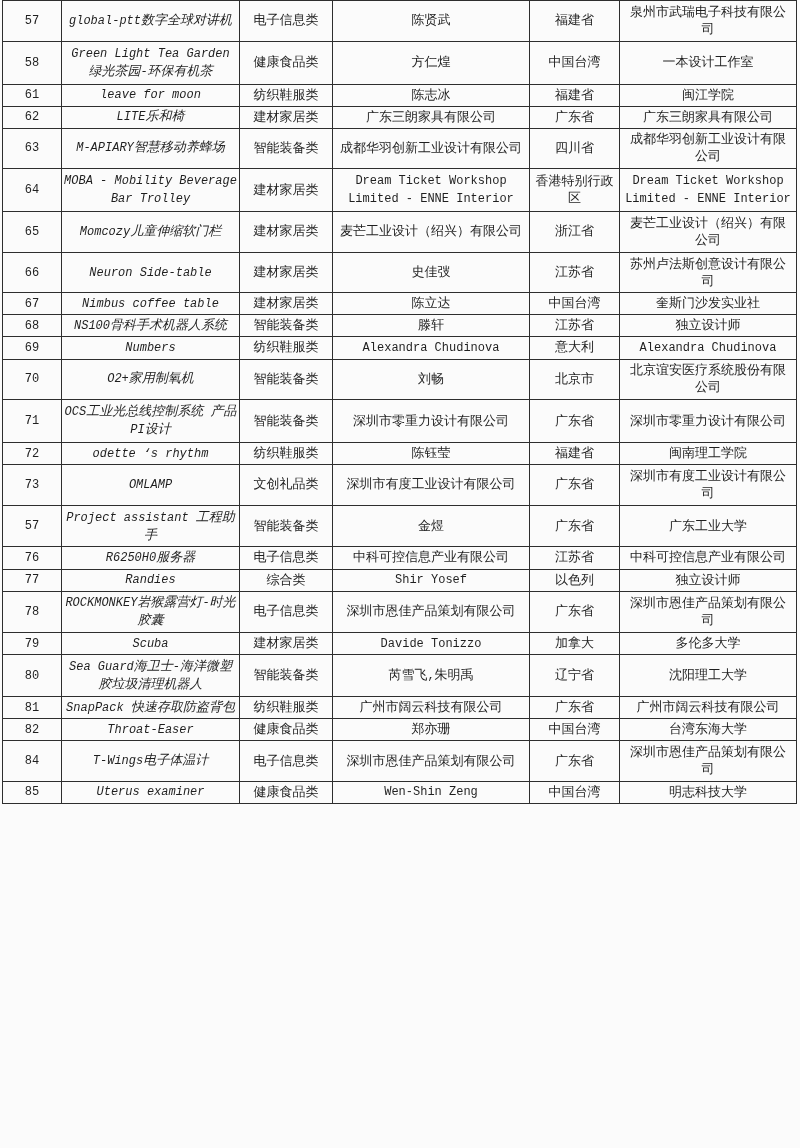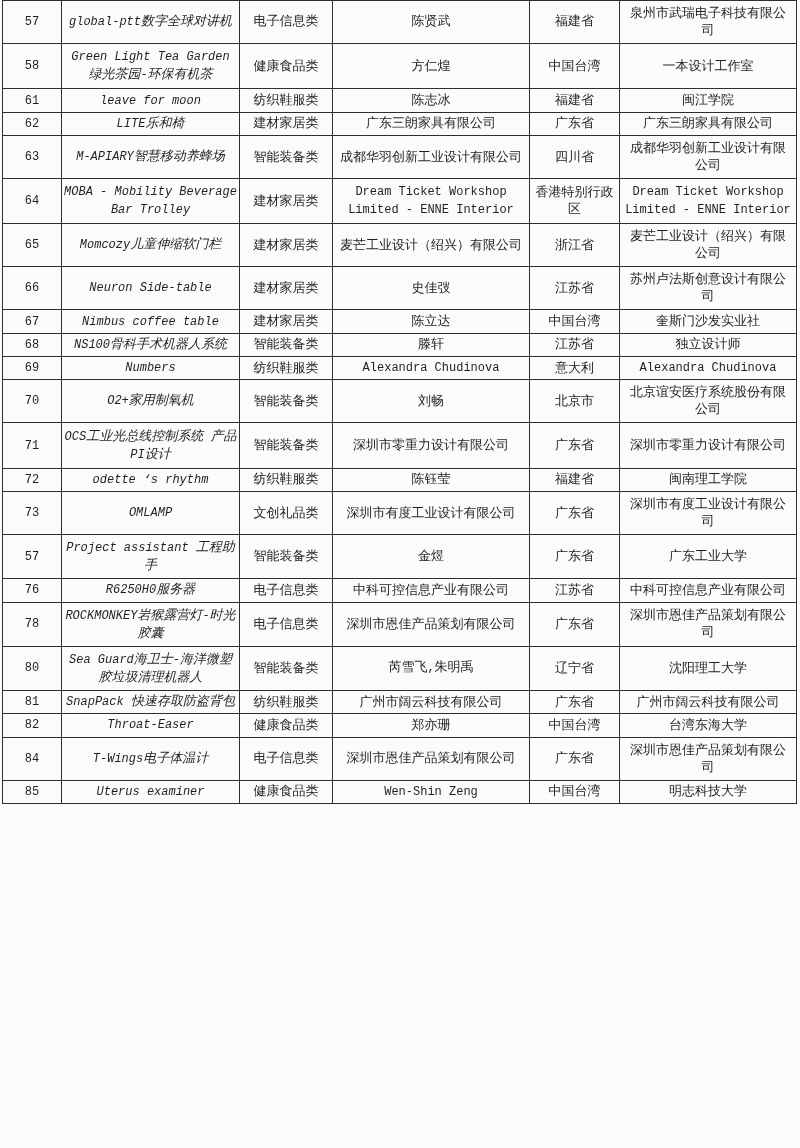--- a/index.html
+++ b/index.html
@@ -186,26 +186,42 @@
         </tr>
         <tr>
           <td class="c-num"><span class="lat">76</span></td>
           <td class="c-name"><span class="lat">R6250H0</span>服务器</td>
           <td class="c-category">电子信息类</td>
           <td class="c-designer">中科可控信息产业有限公司</td>
           <td class="c-region">江苏省</td>
           <td class="c-org">中科可控信息产业有限公司</td>
         </tr>
         <tr>
+          <td class="c-num"><span class="lat">77</span></td>
+          <td class="c-name"><span class="lat">Randies</span></td>
+          <td class="c-category">综合类</td>
+          <td class="c-designer"><span class="lat">Shir Yosef</span></td>
+          <td class="c-region">以色列</td>
+          <td class="c-org">独立设计师</td>
+        </tr>
+        <tr>
           <td class="c-num"><span class="lat">78</span></td>
           <td class="c-name"><span class="lat">ROCKMONKEY</span>岩猴露营灯<span class="lat">-</span>时光胶囊</td>
           <td class="c-category">电子信息类</td>
           <td class="c-designer">深圳市恩佳产品策划有限公司</td>
           <td class="c-region">广东省</td>
           <td class="c-org">深圳市恩佳产品策划有限公司</td>
+        </tr>
+        <tr>
+          <td class="c-num"><span class="lat">79</span></td>
+          <td class="c-name"><span class="lat">Scuba</span></td>
+          <td class="c-category">建材家居类</td>
+          <td class="c-designer"><span class="lat">Davide Tonizzo</span></td>
+          <td class="c-region">加拿大</td>
+          <td class="c-org">多伦多大学</td>
         </tr>
         <tr>
           <td class="c-num"><span class="lat">80</span></td>
           <td class="c-name"><span class="lat">Sea Guard</span>海卫士<span class="lat">-</span>海洋微塑胶垃圾清理机器人</td>
           <td class="c-category">智能装备类</td>
           <td class="c-designer">芮雪飞<span class="lat">,</span>朱明禹</td>
           <td class="c-region">辽宁省</td>
           <td class="c-org">沈阳理工大学</td>
         </tr>
         <tr>

